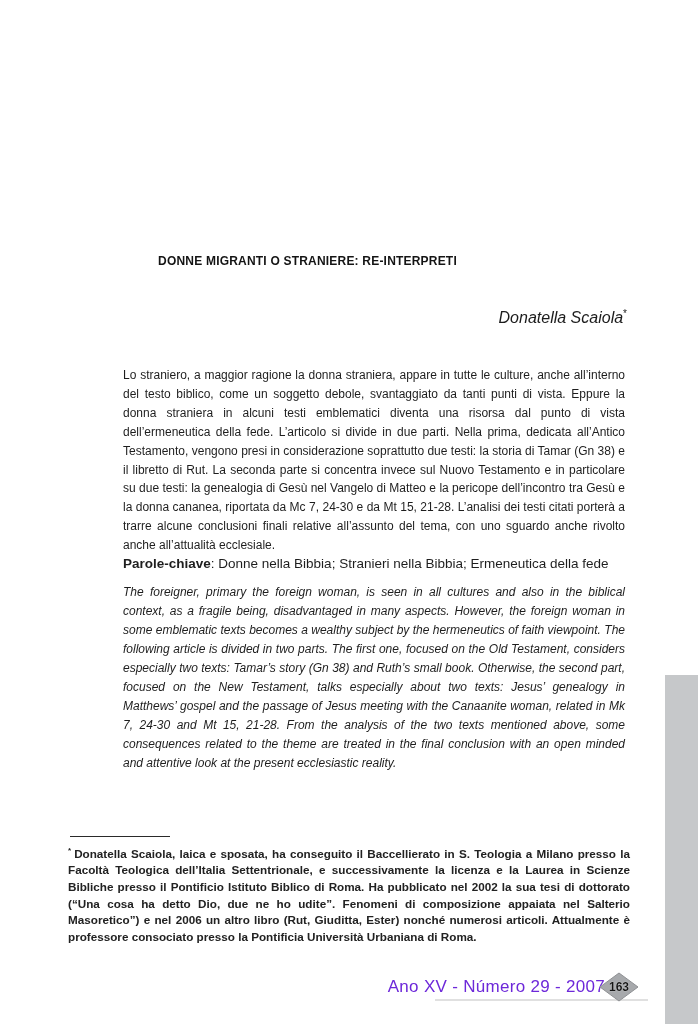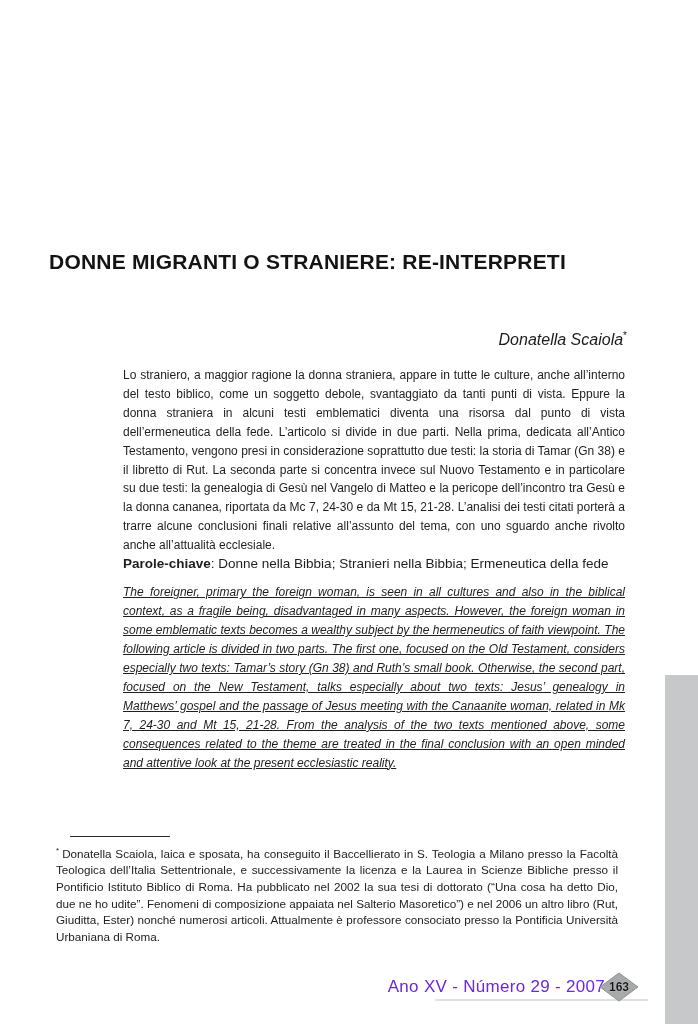--- a/index.html
+++ b/index.html
@@ -9,48 +9,48 @@
     position: relative;
     font-family: "Liberation Sans", sans-serif;
     color: #1e1e1e;
     overflow: hidden;
   }
   .page { position: absolute; inset: 0; background: #ffffff; }
 
   .title {
     position: absolute; top: 249px; left: 0; width: 615px;
     margin: 0; text-align: center;
-    font-size: 21px; line-height: 25px; font-weight: bold;
+    font-size: 12px; line-height: 25px; font-weight: bold;
     color: #141414; letter-spacing: 0.2px;
   }
   .title-line { display: block; }
 
   .author {
-    position: absolute; top: 330px; right: 71px;
+    position: absolute; top: 308px; right: 71px;
     font-style: italic; font-size: 16px; color: #1c1c1c; text-align: right;
   }
   .author sup { font-size: 10px; font-style: normal; }
 
   .main-column { position: absolute; top: 366px; left: 123px; width: 502px; }
   p.abstract {
     margin: 0; text-align: justify;
     font-size: 12px; line-height: 18.9px; color: #1e1e1e;
   }
   p.keywords { margin: 0; font-size: 13.5px; line-height: 18.9px; }
-  p.abstract.en, p.keywords.en { font-style: italic; text-decoration: underline; }
+  p.abstract.en, p.keywords.en { font-style: italic; }
   p.abstract.en { margin-top: 9.5px; }
   .kw-label { font-weight: bold; }
 
   .footnote-rule {
     position: absolute; top: 836px; left: 70px; width: 100px;
     border-top: 1.5px solid #2a2a2a;
   }
   .footnote {
-    position: absolute; top: 843px; left: 56px; width: 562px;
-    font-size: 11.7px; line-height: 16.6px; text-align: justify; color: #222;
+    position: absolute; top: 843px; left: 68px; width: 562px;
+    font-size: 11.7px; line-height: 16.6px; text-align: justify; color: #222; font-weight: bold;
   }
   .footnote sup { font-size: 8px; margin-right: 3px; }
 
   .footer-rule {
     position: absolute; top: 999px; left: 435px; width: 213px; height: 2px;
     background: #e0e0e0;
   }
   .footer-text {
     position: absolute; top: 977px; right: 93px;
     font-size: 17px; letter-spacing: 0.3px; color: #6d28d9;

